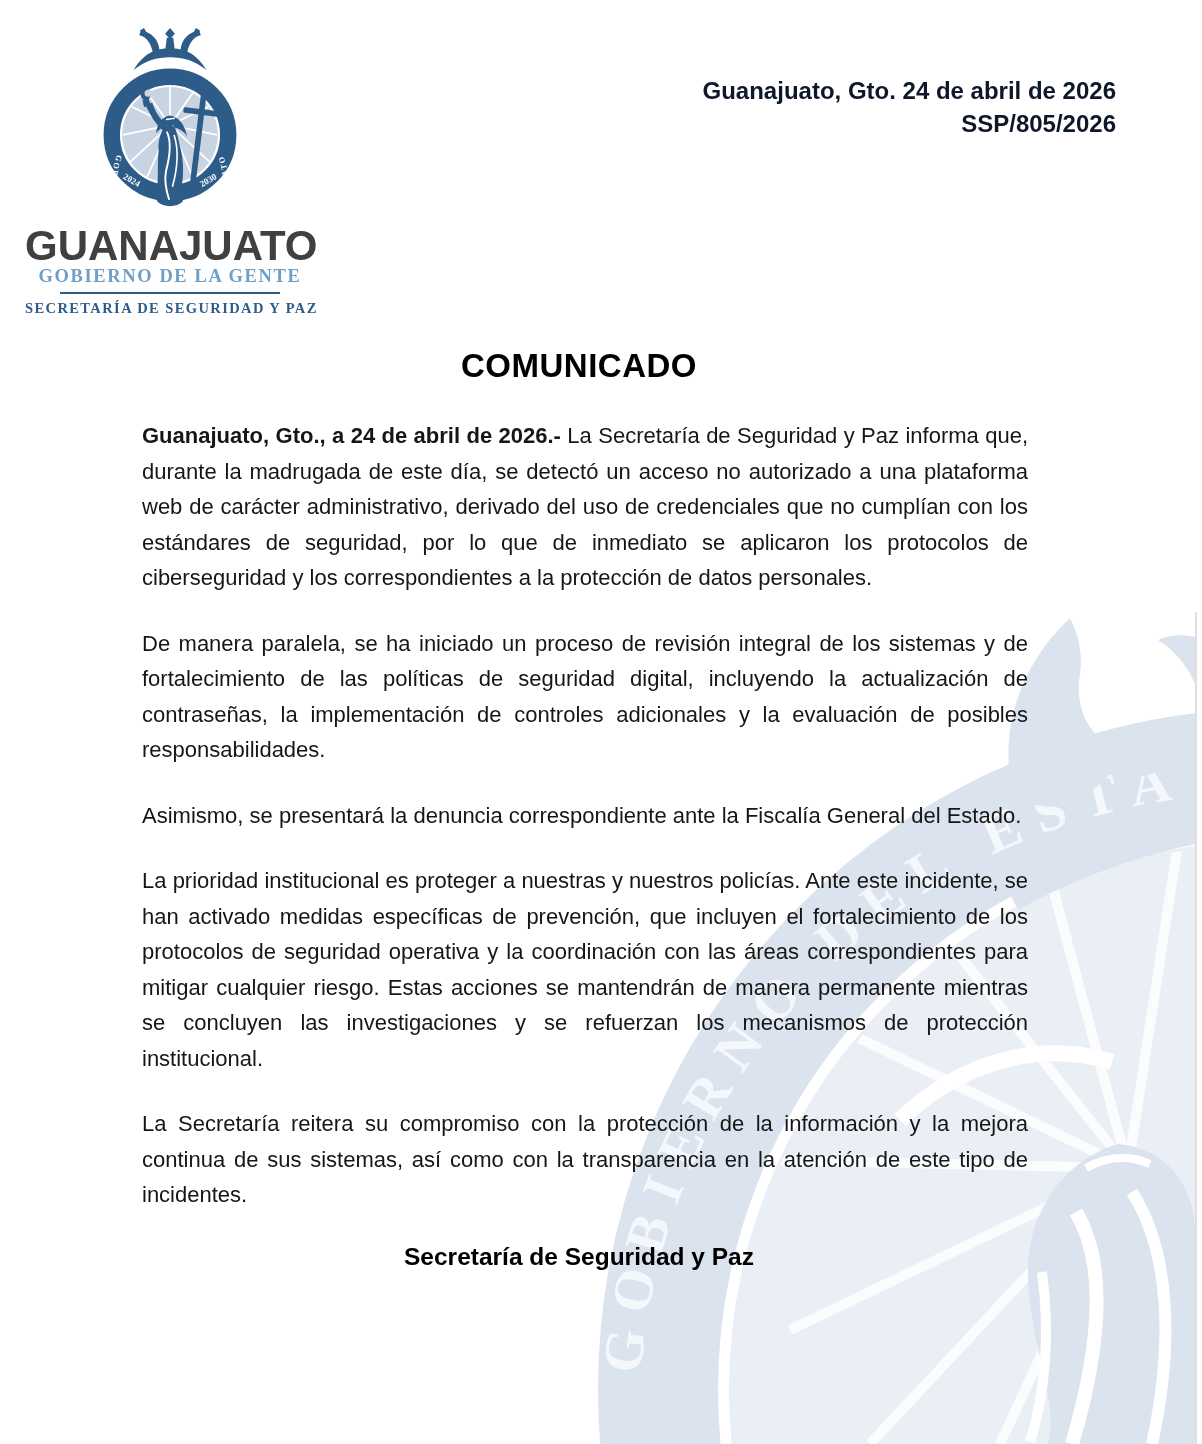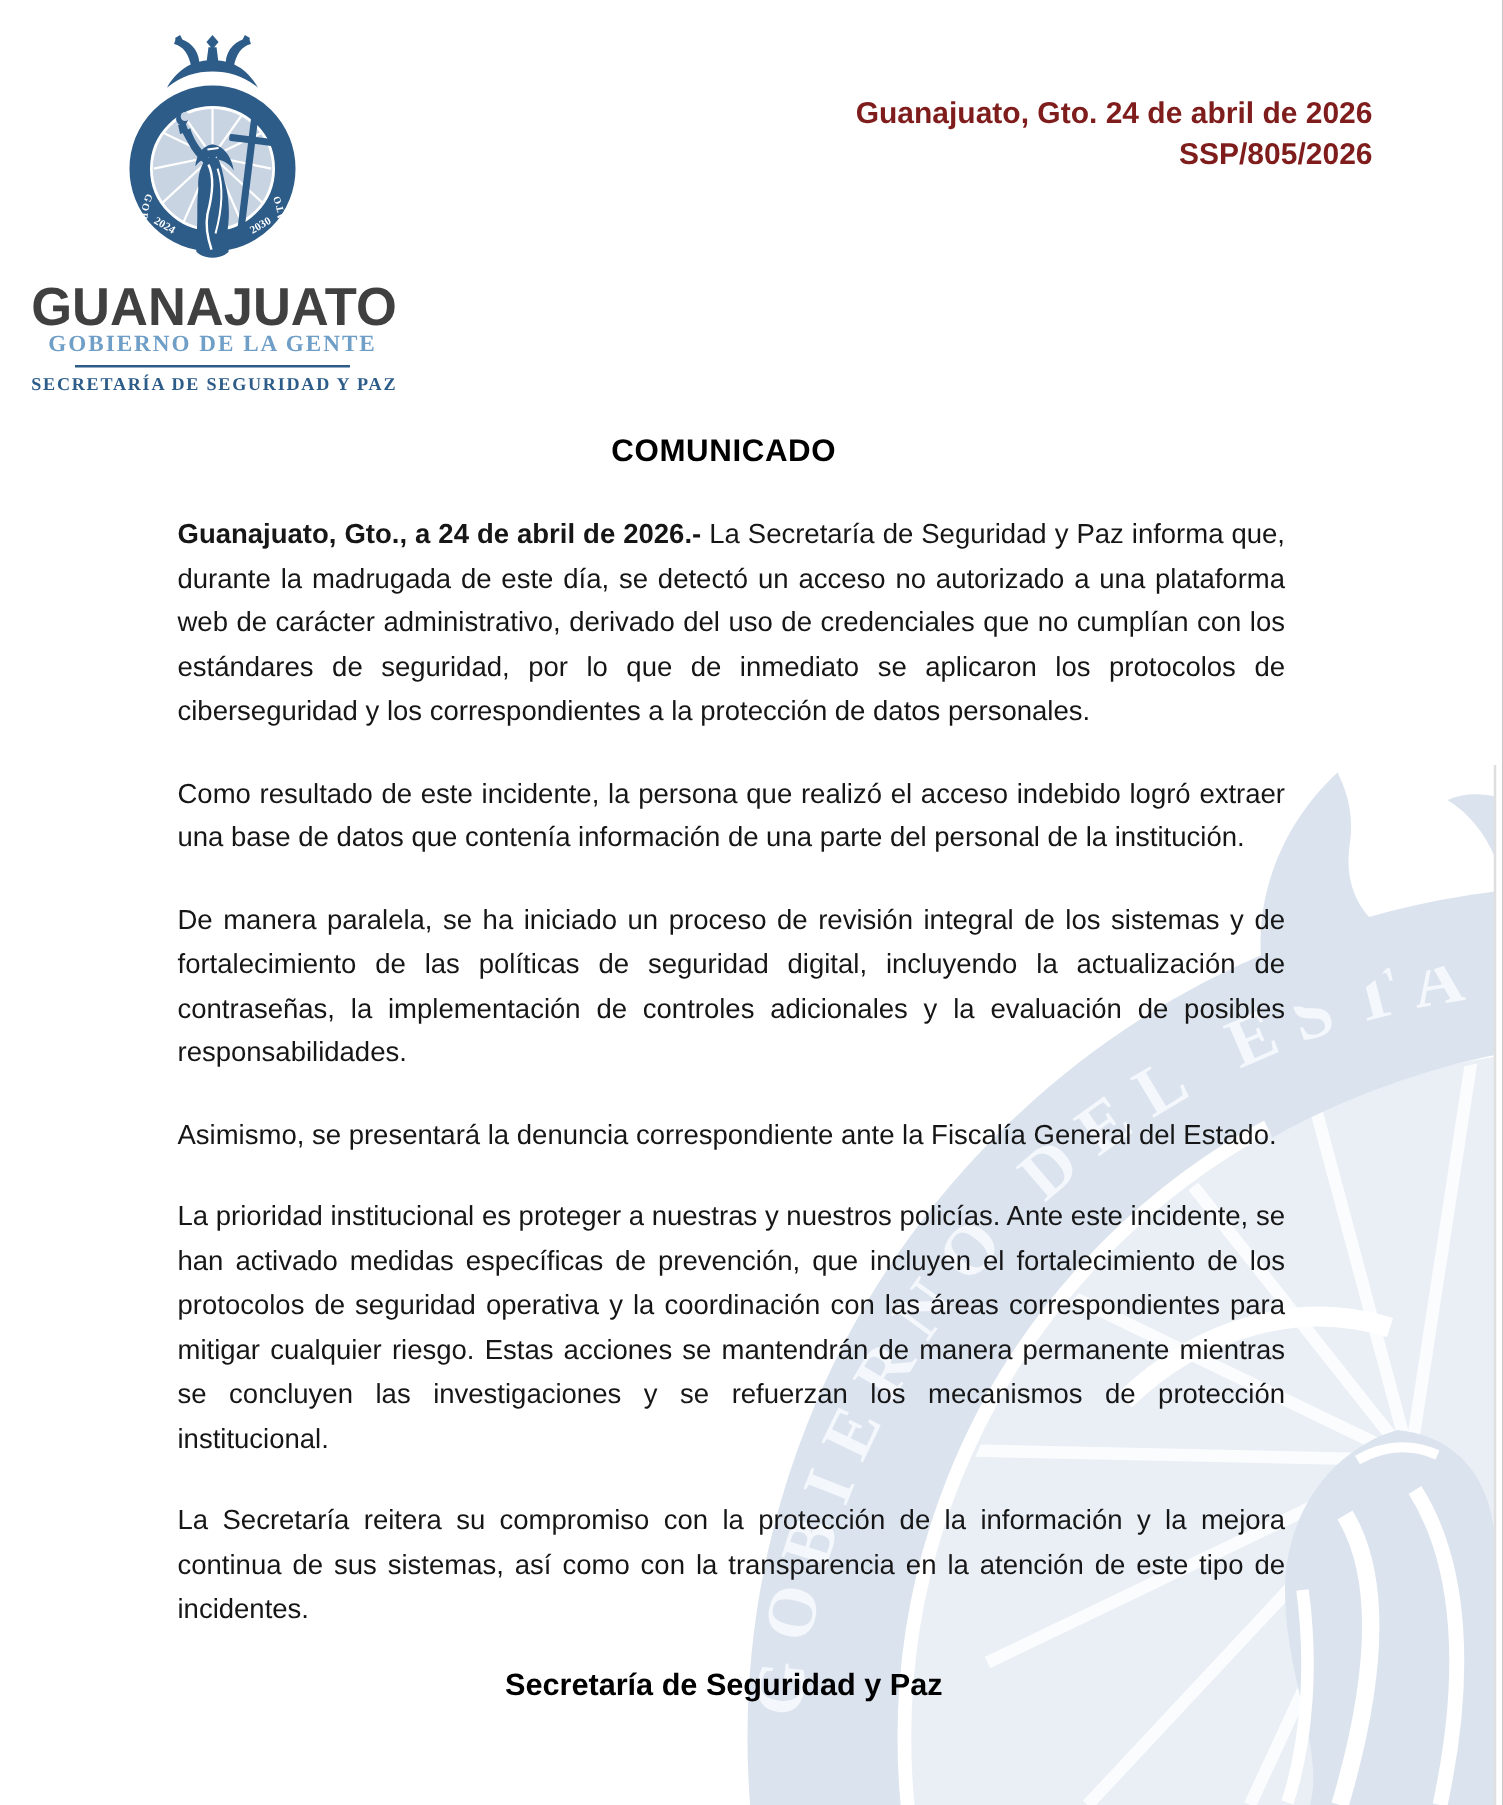--- a/index.html
+++ b/index.html
@@ -29,28 +29,28 @@
   }
   .logo-rule{height:2px;background:#2d5c89;width:220px;margin:5px auto 6px auto;}
   .department{
     font-family:"Liberation Serif","DejaVu Serif",serif;
     font-size:14.5px;font-weight:bold;letter-spacing:1.4px;
     color:#2d5c89;white-space:nowrap;
   }
 
   
   .header-right{
-    position:absolute;right:104px;top:74px;
-    text-align:right;font-weight:bold;font-size:24px;line-height:33px;color:#7f1d1d;
+    position:absolute;right:86px;top:74px;
+    text-align:right;font-weight:bold;font-size:24px;line-height:33px;color:#0f172a;
   }
 
   
   .doc{position:absolute;left:130px;top:347px;width:898px;}
   .doc-title{
-    text-align:center;font-weight:bold;font-size:25px;color:#000;
+    text-align:center;font-weight:bold;font-size:33px;color:#000;
     margin:0 0 33px 0;letter-spacing:0.5px;
   }
   .doc p{
     margin:0 0 30px 12px;
     font-size:22px;line-height:35.5px;
     text-align:justify;
   }
   .doc p .lead{font-weight:bold;}
   .signature{
     text-align:center;font-weight:bold;font-size:24.5px;color:#000;margin-top:0;
@@ -187,21 +187,20 @@
 
     <div class="header-right">
       <div>Guanajuato, Gto. 24 de abril de 2026</div>
       <div>SSP/805/2026</div>
     </div>
 
     <div class="doc">
       <div class="doc-title">COMUNICADO</div>
 
       <p><span class="lead">Guanajuato, Gto., a 24 de abril de 2026.-</span><span> La Secretaría de Seguridad y Paz informa que, durante la madrugada de este día, se detectó un acceso no autorizado a una plataforma web de carácter administrativo, derivado del uso de credenciales que no cumplían con los estándares de seguridad, por lo que de inmediato se aplicaron los protocolos de ciberseguridad y los correspondientes a la protección de datos personales.</span></p>
-      <p>Como resultado de este incidente, la persona que realizó el acceso indebido logró extraer una base de datos que contenía información de una parte del personal de la institución.</p>
       <p>De manera paralela, se ha iniciado un proceso de revisión integral de los sistemas y de fortalecimiento de las políticas de seguridad digital, incluyendo la actualización de contraseñas, la implementación de controles adicionales y la evaluación de posibles responsabilidades.</p>
       <p>Asimismo, se presentará la denuncia correspondiente ante la Fiscalía General del Estado.</p>
       <p>La prioridad institucional es proteger a nuestras y nuestros policías. Ante este incidente, se han activado medidas específicas de prevención, que incluyen el fortalecimiento de los protocolos de seguridad operativa y la coordinación con las áreas correspondientes para mitigar cualquier riesgo. Estas acciones se mantendrán de manera permanente mientras se concluyen las investigaciones y se refuerzan los mecanismos de protección institucional.</p>
       <p>La Secretaría reitera su compromiso con la protección de la información y la mejora continua de sus sistemas, así como con la transparencia en la atención de este tipo de incidentes.</p>
 
       <div class="signature">Secretaría de Seguridad y Paz</div>
     </div>
 
   </div>
 </div>

